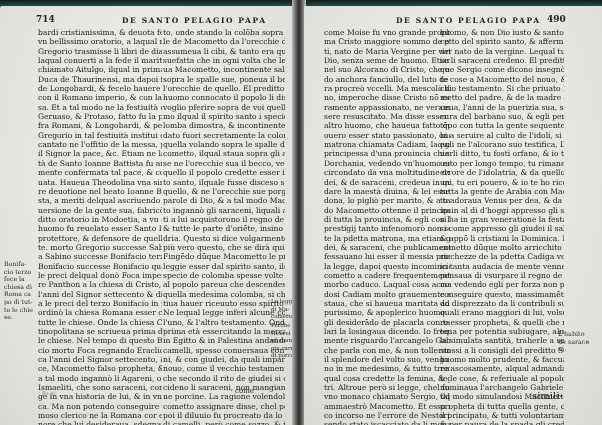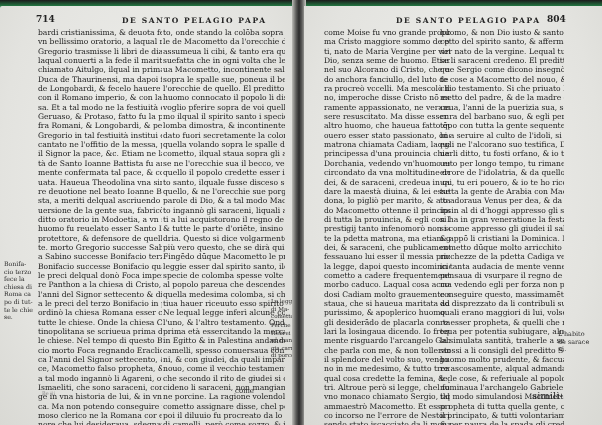--- a/index.html
+++ b/index.html
@@ -4,21 +4,21 @@
   <style>
     html, body { margin: 0; padding: 0; }
     body {
       width: 602px; height: 425px; overflow: hidden;
       background: #1e1e1e;
       font-family: "DejaVu Serif", "Liberation Serif", serif;
       position: relative;
     }
     .spread {
       position: absolute; left: 0; top: 0; width: 602px; height: 425px;
-      background: #22c55e;
+      background: #0f766e;
       text-decoration: underline;
     }
     .page {
       position: absolute; top: 6px; height: 419px;
       background: #e9e9e6;
       background-image: radial-gradient(ellipse at 50% 40%, #efefec 0%, #e3e3df 70%, #d9d9d4 100%);
       overflow: hidden;
     }
     .page.left { left: 0; width: 294px; border-top-left-radius: 2px; }
     .page.right { left: 304px; width: 298px; }
@@ -152,21 +152,21 @@
     <div class="margin" id="lm2" style="left:271px; top:316px; font-size:5.6px;">Perche li<br>Hebrei<br>nō man-<br>gia carne<br>di porco.</div>
 
     <span class="sig" style="left:42px; top:384px;">Be iii</span>
     <span class="margin" style="left:235px; top:382px; font-size:7px;">come</span>
   </div>
 
   <div class="gutter"></div>
 
   <div class="page right">
     <span class="header" style="left:80px;">DE SANTO PELAGIO PAPA</span>
-    <span class="folio" style="left:243px;">804</span>
+    <span class="folio" style="left:243px;">490</span>
 
     <div class="col" id="rcolA" style="left:20px; width:126px;">
         <div>come Moise fu vno grande propheta,</div>
         <div>ma Cristo maggiore sommo de pphe-</div>
         <div>ti, nato de Maria Vergine per virtù de</div>
         <div>Dio, senza seme de huomo. Etiam dice</div>
         <div>nel suo Alcorano di Cristo, che essen-</div>
         <div>do anchora fanciullo, del luto de la ter</div>
         <div>ra procreò vccelli. Ma mescolò il vene-</div>
         <div>no, imperoche disse Cristo nō esser ve-</div>

